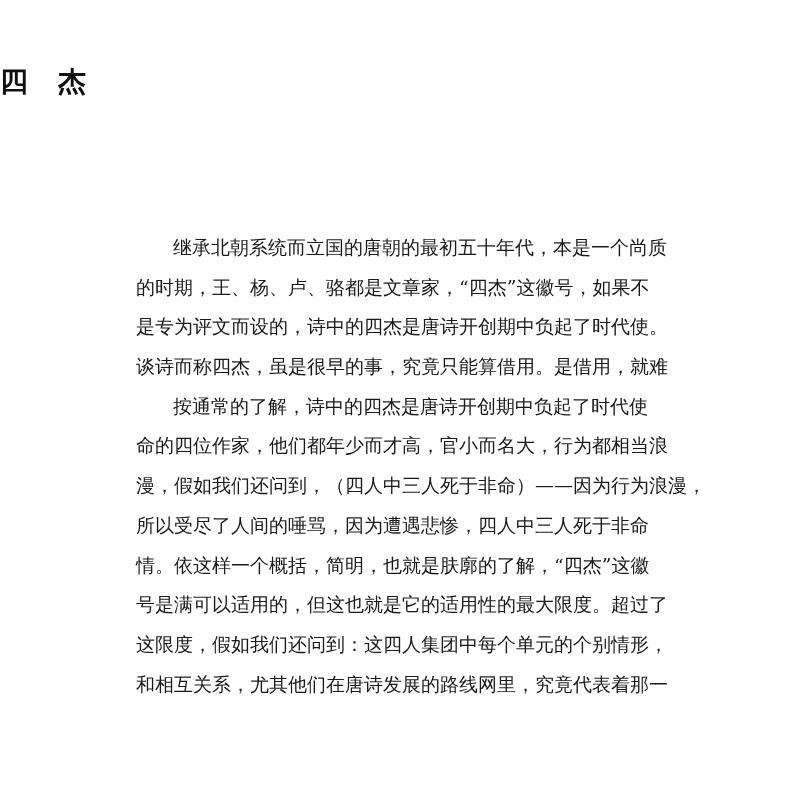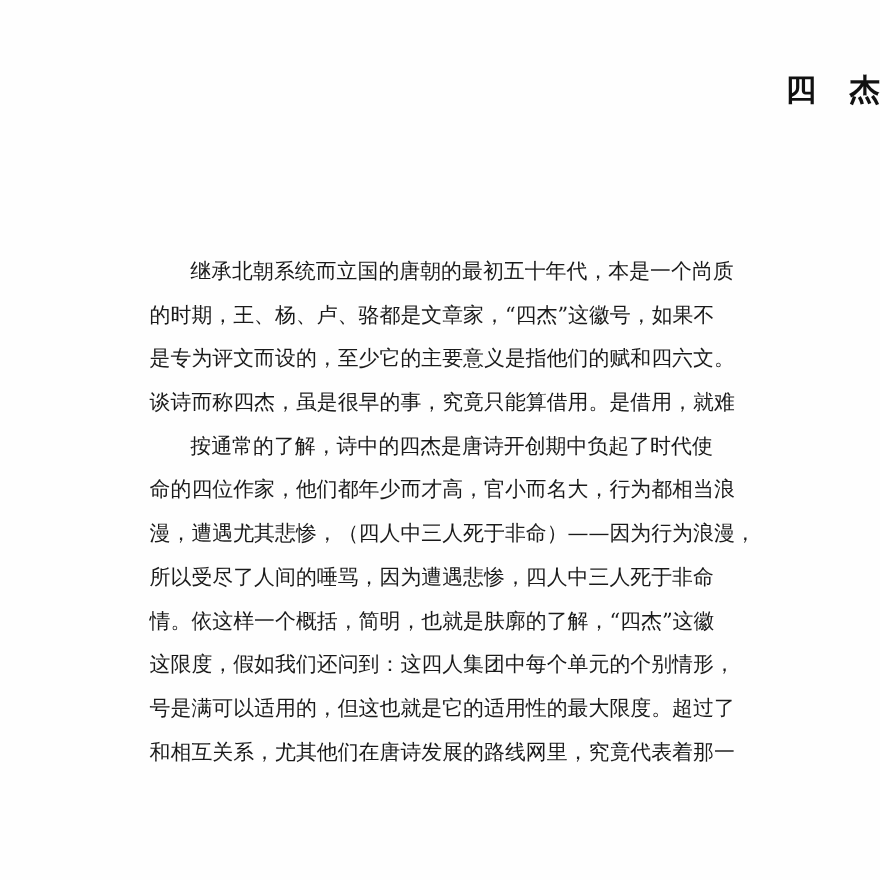--- a/index.html
+++ b/index.html
@@ -17,21 +17,21 @@
     .page {
       position: absolute;
       left: 0; top: 0;
       width: 800px; height: 800px;
     }
     .title {
       position: absolute;
       top: 62px;
       left: 0;
       width: 800px;
-      text-align: right;
+      text-align: left;
       font-family: "DejaVu Sans", "Liberation Sans", sans-serif;
       font-weight: bold;
       font-size: 28px;
       line-height: 40px;
       color: #111111;
       letter-spacing: 0;
     }
     .title span.sp {
       display: inline-block;
       width: 30px;
@@ -64,27 +64,27 @@
 
 <div class="page">
   <div class="title">
     <span>四</span><span class="sp"></span><span>杰</span>
   </div>
 
   <div class="body-text">
     <div class="para">
       <span class="line indent">继承北朝系统而立国的唐朝的最初五十年代，本是一个尚质</span>
       <span class="line">的时期，王、杨、卢、骆都是文章家，“四杰”这徽号，如果不</span>
-      <span class="line">是专为评文而设的，至少它的主要意义是指他们的赋和四六文。</span>
+      <span class="line">是专为评文而设的，诗中的四杰是唐诗开创期中负起了时代使。</span>
       <span class="line">谈诗而称四杰，虽是很早的事，究竟只能算借用。是借用，就难</span>
     </div>
     <div class="para">
       <span class="line indent">按通常的了解，诗中的四杰是唐诗开创期中负起了时代使</span>
       <span class="line">命的四位作家，他们都年少而才高，官小而名大，行为都相当浪</span>
-      <span class="line">漫，遭遇尤其悲惨，（四人中三人死于非命）——因为行为浪漫，</span>
+      <span class="line">漫，假如我们还问到，（四人中三人死于非命）——因为行为浪漫，</span>
       <span class="line">所以受尽了人间的唾骂，因为遭遇悲惨，四人中三人死于非命</span>
       <span class="line">情。依这样一个概括，简明，也就是肤廓的了解，“四杰”这徽</span>
+      <span class="line">号是满可以适用的，但这也就是它的适用性的最大限度。超过了</span>
       <span class="line">这限度，假如我们还问到：这四人集团中每个单元的个别情形，</span>
-      <span class="line">号是满可以适用的，但这也就是它的适用性的最大限度。超过了</span>
       <span class="line">和相互关系，尤其他们在唐诗发展的路线网里，究竟代表着那一</span>
     </div>
   </div>
 </div>
 
 </body></html>

